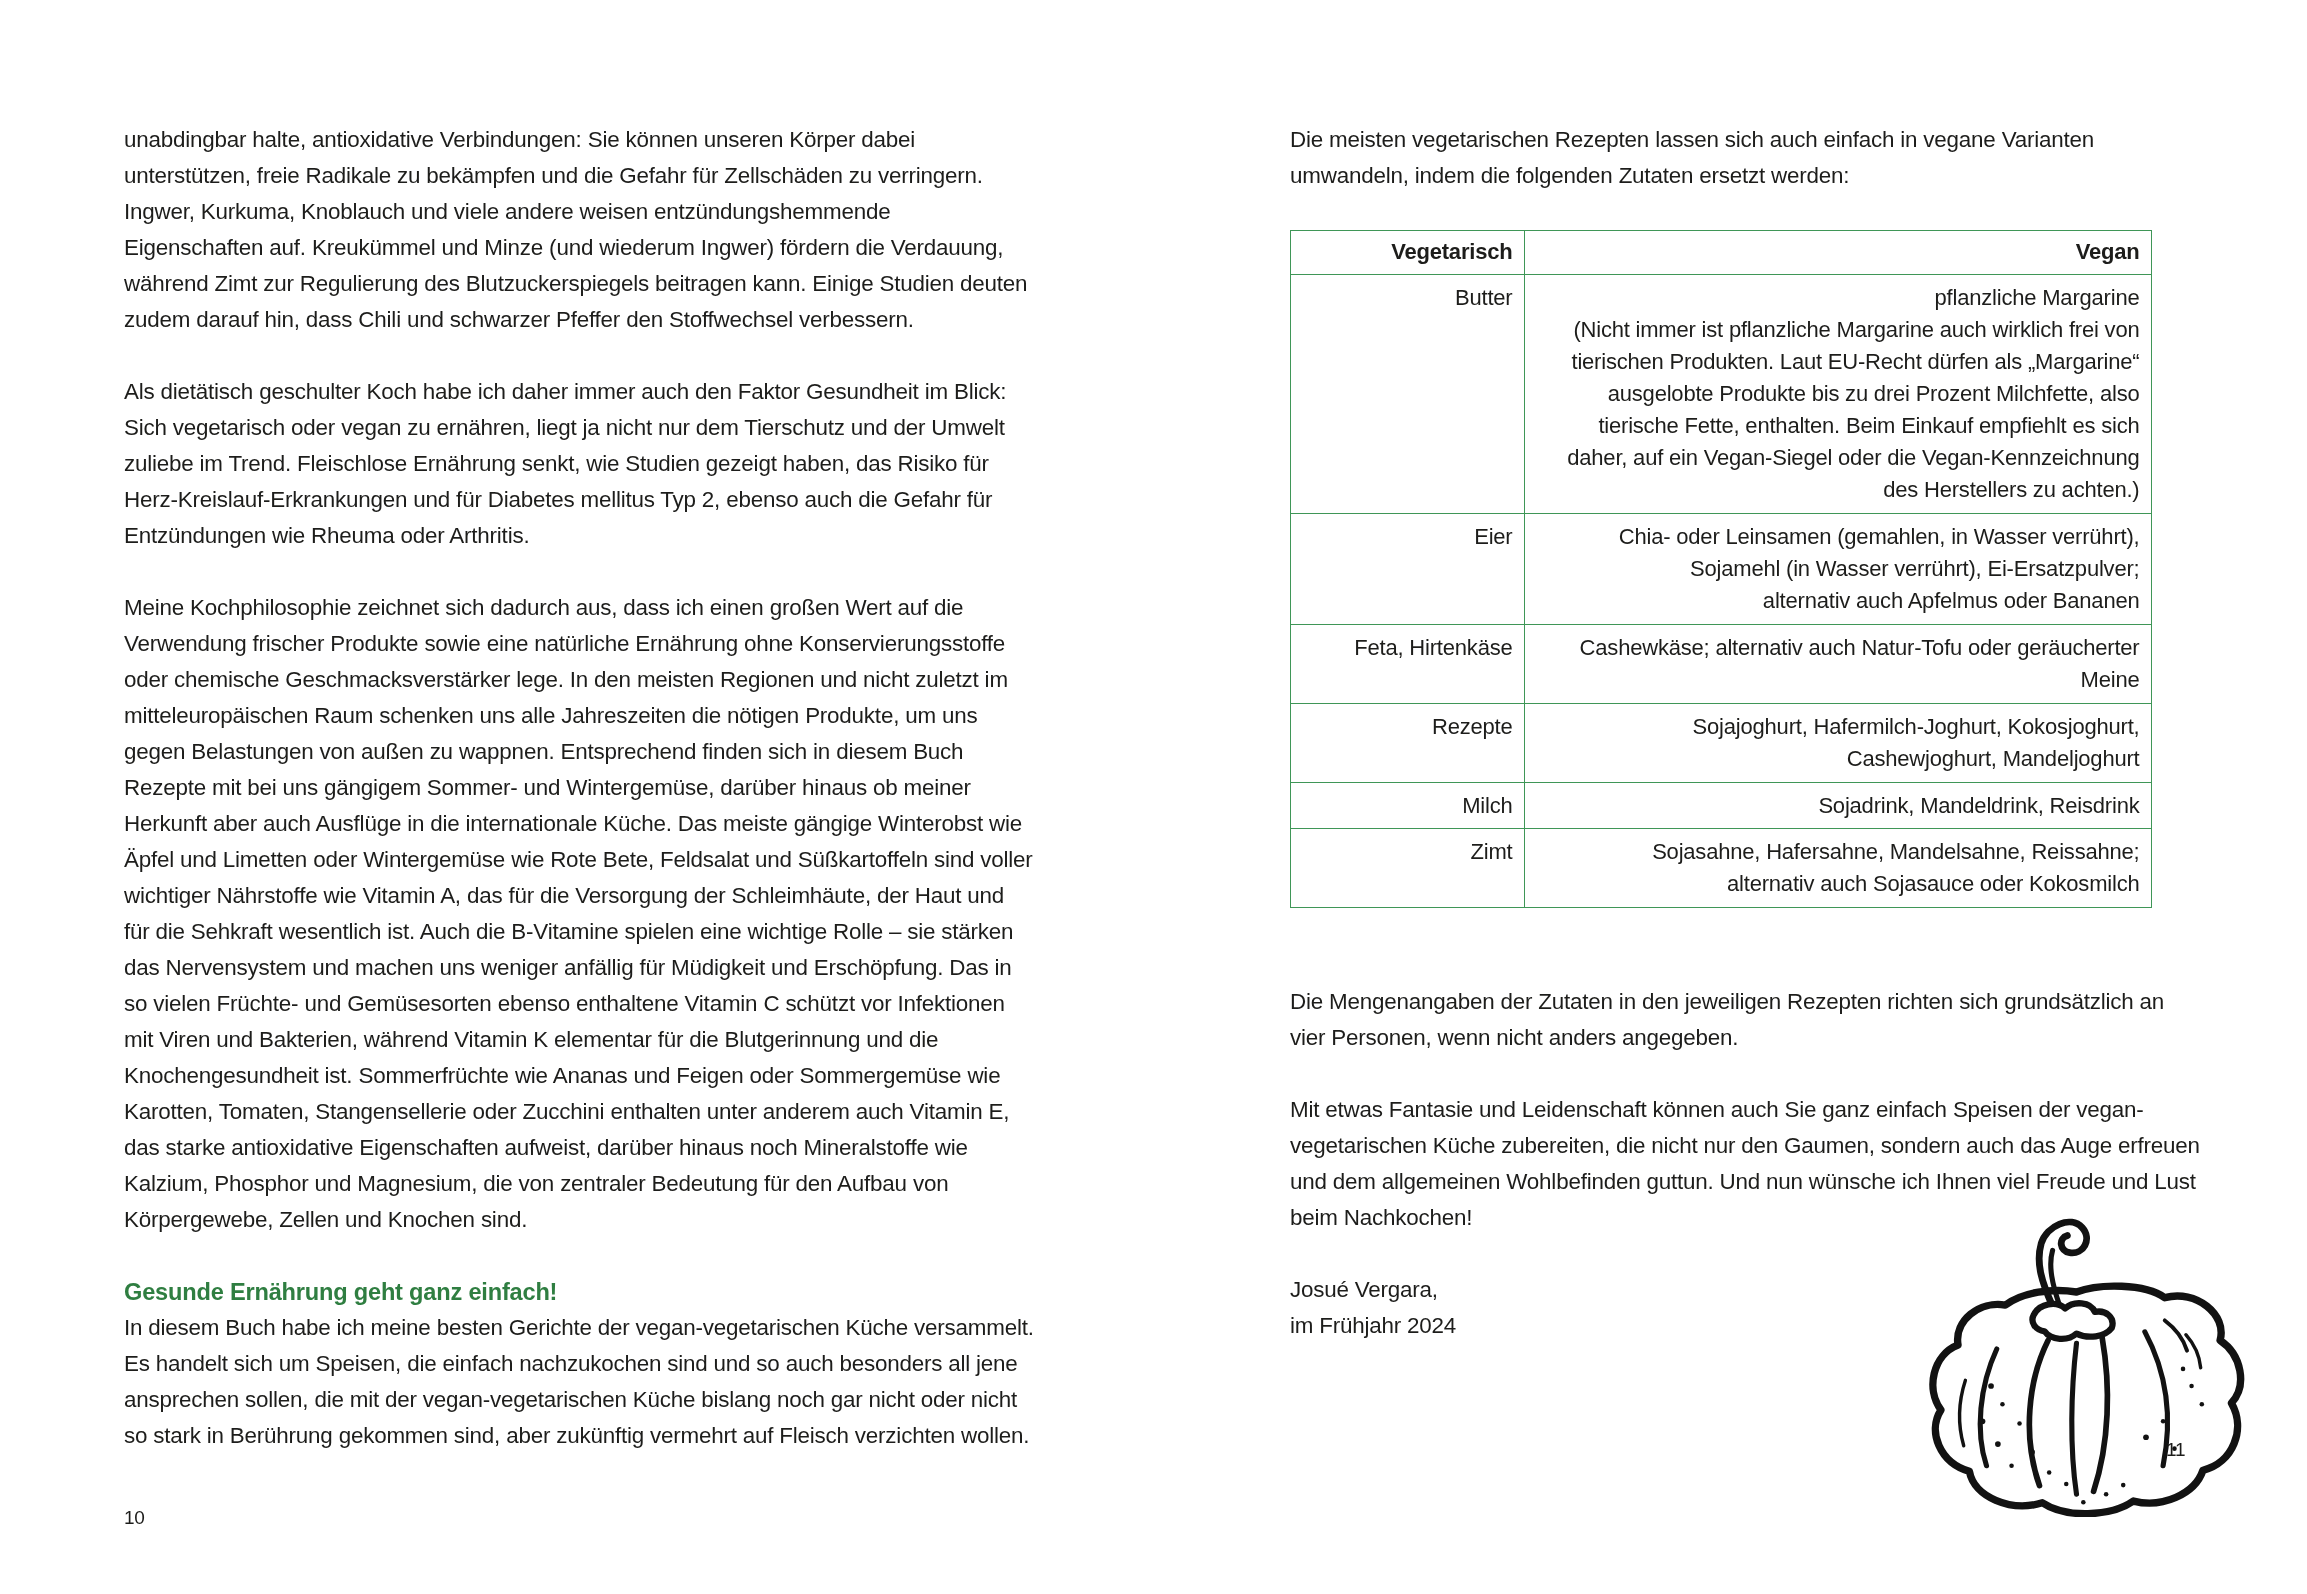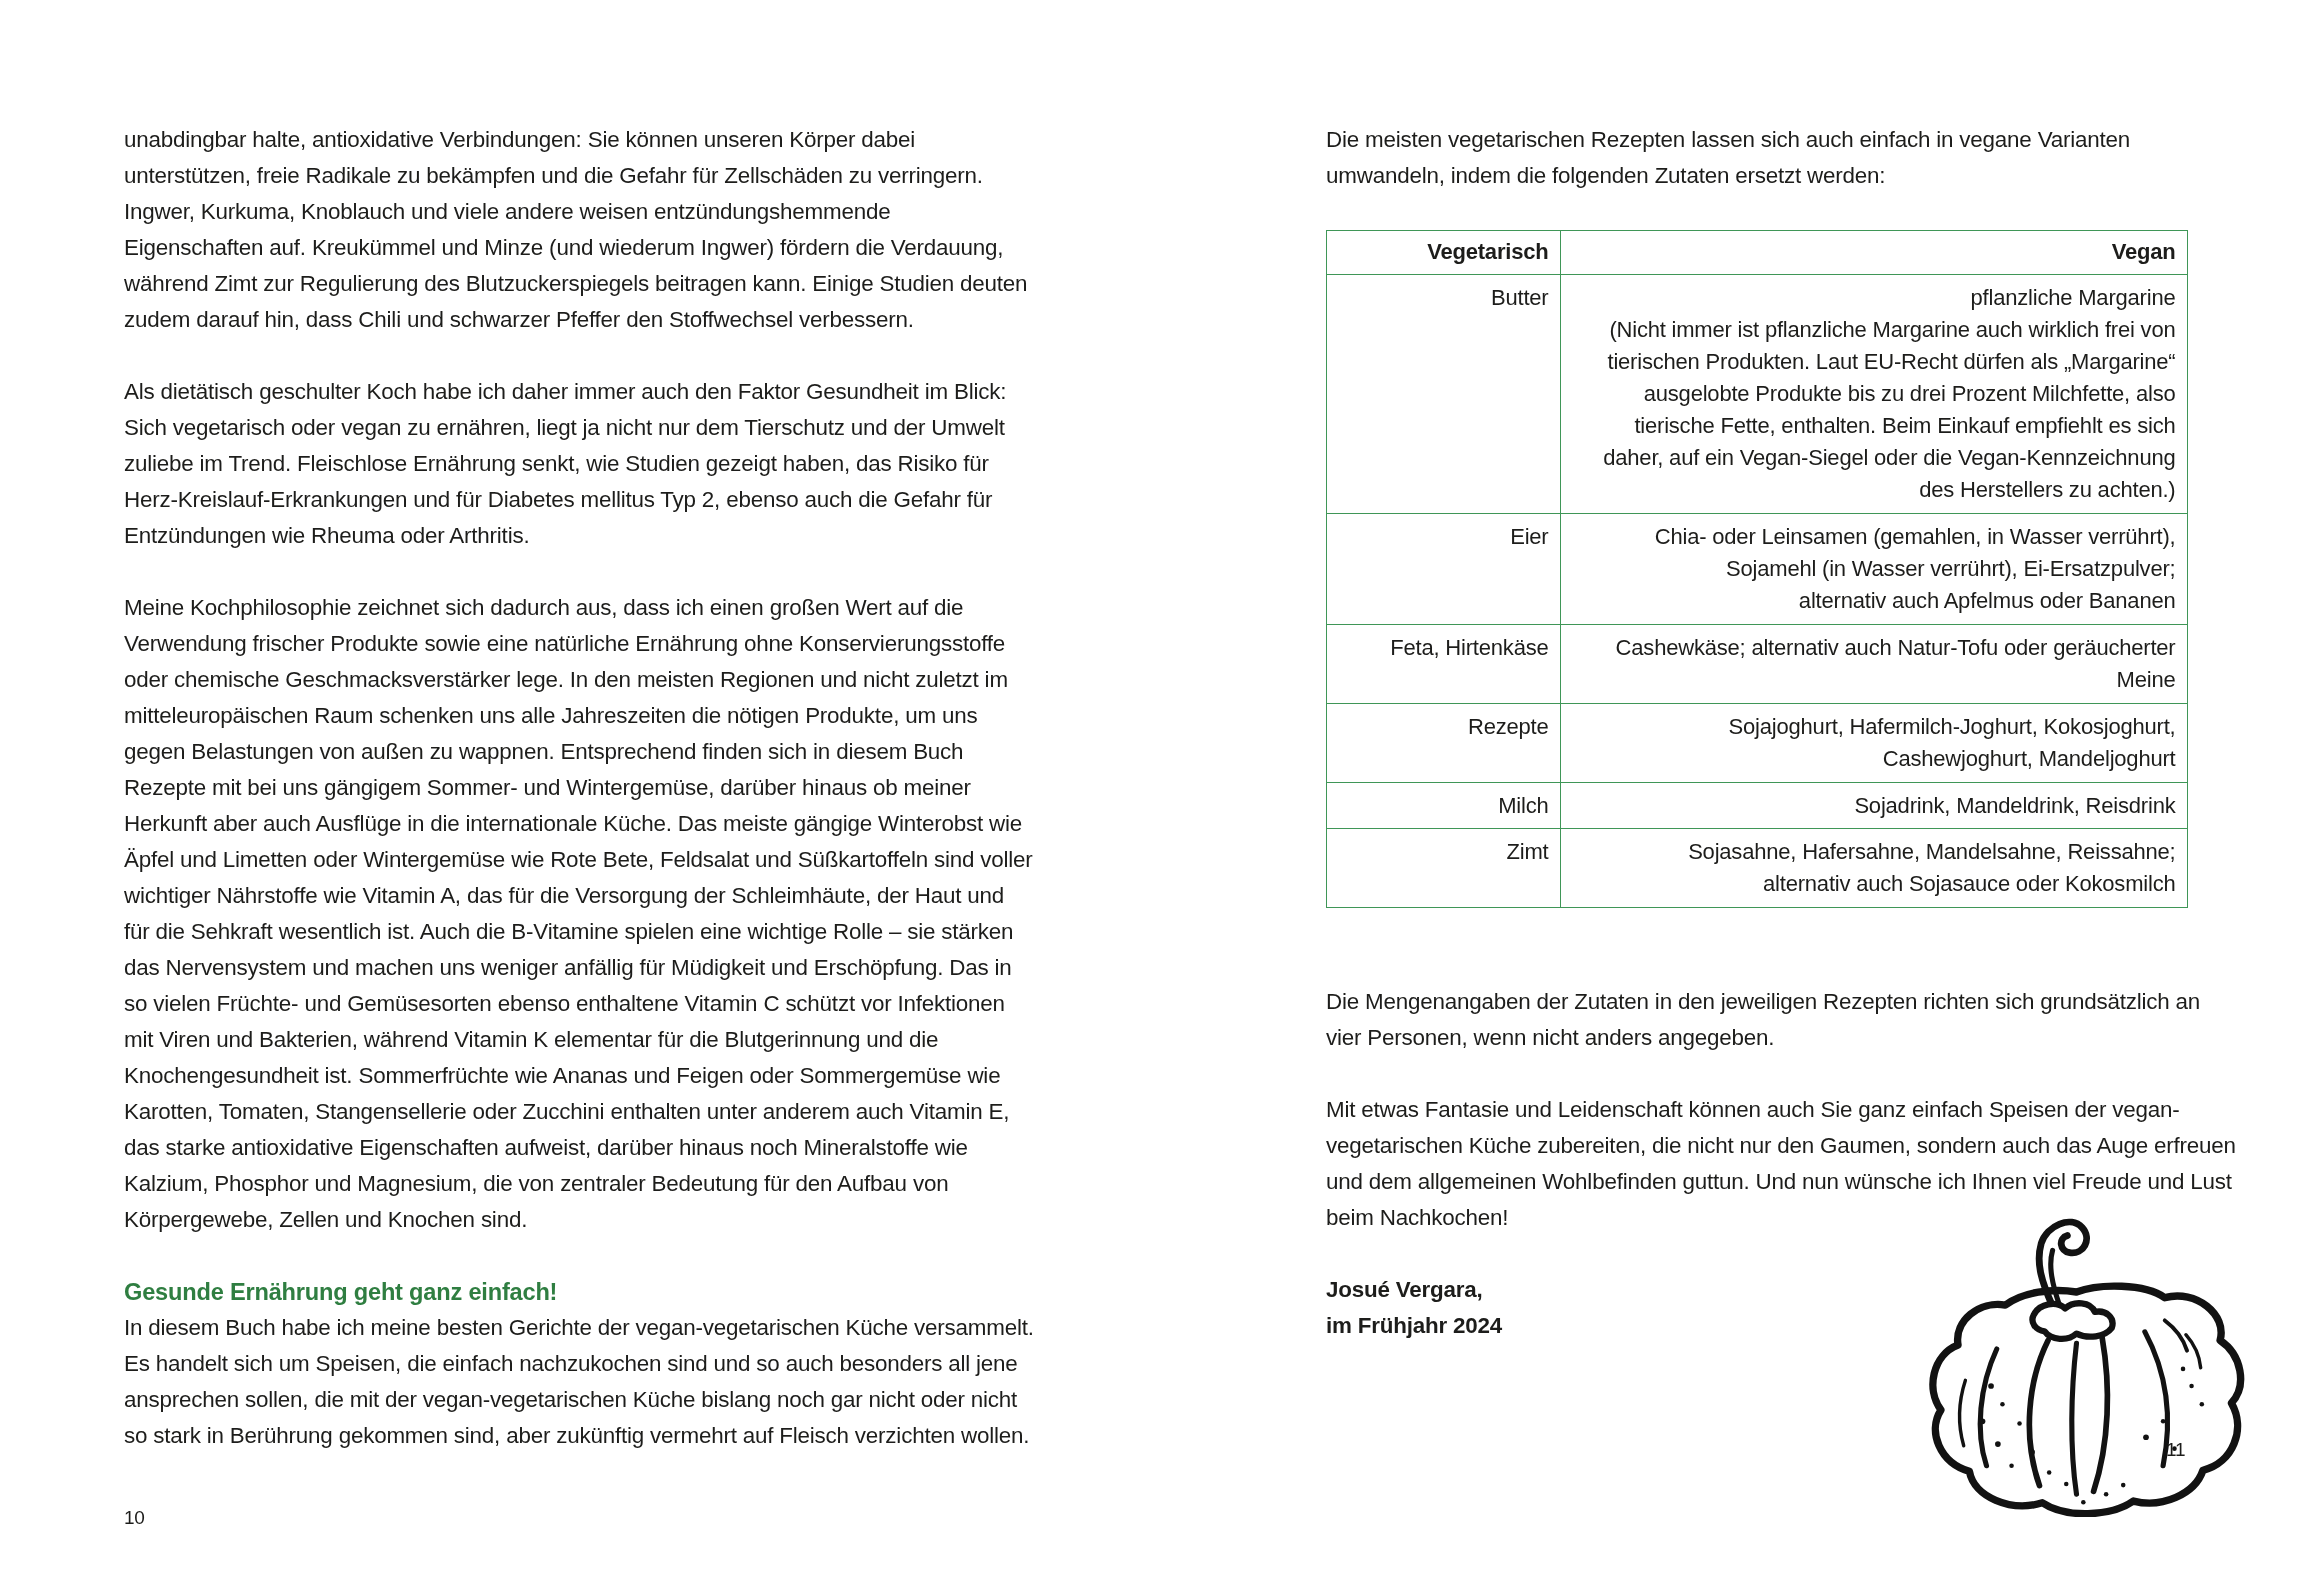--- a/index.html
+++ b/index.html
@@ -4,39 +4,39 @@
 <style>
   html,body{margin:0;padding:0;}
   body{
     width:2307px;height:1595px;background:#ffffff;
     font-family:"Liberation Sans","DejaVu Sans",sans-serif;
     color:#1d1d1b;
   }
   .spread{position:relative;width:2255px;height:1595px;overflow:hidden;background:#ffffff;}
   .textcol{position:absolute;font-size:22.4px;line-height:36px;letter-spacing:-0.2px;}
   .textcol-left{left:124px;top:122px;width:911px;}
-  .textcol-right{left:1326px;top:122px;width:913px;}
+  .textcol-right{left:1290px;top:122px;width:913px;}
   p{margin:0 0 36px 0;}
   h2.section-heading{
     font-size:23.6px;line-height:36px;margin:23px 0 0 0;
     color:#2f7e41;font-weight:bold;letter-spacing:-0.2px;
   }
   table.sub{
     border-collapse:collapse;width:862px;margin:26px 0 0 0;
     font-size:22px;line-height:32px;letter-spacing:-0.2px;
   }
   table.sub th,table.sub td{
     border:1.7px solid #3f9657;vertical-align:top;text-align:right;
     padding:6.9px 11.5px;
   }
   table.sub th{font-weight:bold;padding:4.6px 11.5px 6.9px 11.5px;}
   .col-veg{width:210px;}
   .pre{white-space:pre-line;}
   .after-table{margin-top:76px;}
-  .signature{margin-top:23px;white-space:pre-line;font-weight:bold;}
+  .signature{margin-top:23px;white-space:pre-line;}
   .pagenum{position:absolute;font-size:19px;line-height:23px;letter-spacing:-0.2px;}
   .pagenum-left{left:124px;top:1506px;}
   .pagenum-right{left:2166px;top:1438px;}
   .squash{position:absolute;left:1904px;top:1198px;width:345px;height:319px;}
 </style>
 </head>
 <body>
 
 <div class="spread">
 

